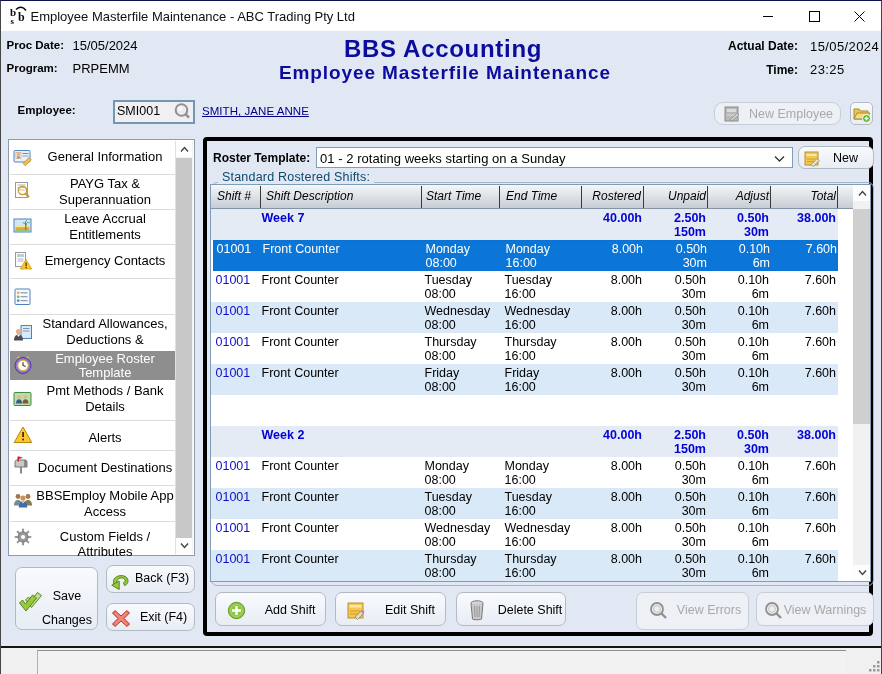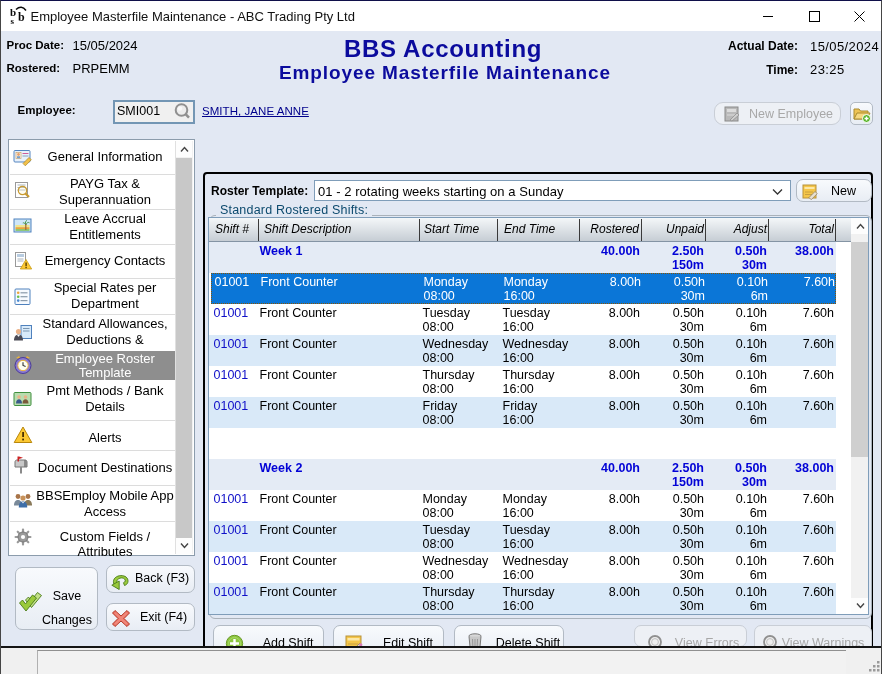--- a/index.html
+++ b/index.html
@@ -10,21 +10,21 @@
 #titlebar{position:absolute;left:0;top:0;width:880px;height:30px;background:#ffffff;}
 #titletext{position:absolute;left:29.5px;top:8px;font-size:13px;color:#111;letter-spacing:0;}
 .winbtn{position:absolute;top:0;width:46px;height:30px;}
 .navy{color:#0b0b9d;}
 .hdrlabel{font-weight:bold;}
 #sidebar{position:absolute;left:7px;top:138px;width:187px;height:417px;background:#fff;border:1px solid #8c9cac;box-sizing:border-box;}
 .sbitem{position:absolute;left:1px;width:167px;text-align:center;color:#000;line-height:15.5px;font-size:13px;letter-spacing:0;}
 .sbsep{position:absolute;left:1px;width:167px;height:1px;background:#dcdcdc;}
 .sbicon{position:absolute;left:4px;width:20px;height:20px;}
 #sbscroll{position:absolute;right:1px;top:1px;width:17px;height:413px;background:#f1f1f1;border-left:1px solid #e0e0e0;}
-#mainpanel{position:absolute;left:202px;top:136px;width:670px;height:499px;border:2px solid #000000;border-radius:4px;box-sizing:border-box;margin-top:35px;}
+#mainpanel{position:absolute;left:202px;top:136px;width:670px;height:499px;border:4px solid #000000;border-radius:4px;box-sizing:border-box;}
 .btn{position:absolute;background:linear-gradient(#f8fafd,#e8edf4);border:1px solid #b2bac4;border-radius:7px;box-sizing:border-box;}
 .btn-dis{background:#edf0f5 !important;border-color:#c9ced6 !important;color:#a8a8a8;}
 .btn span{white-space:nowrap;}
 #statusbar{position:absolute;left:0;top:647px;width:880px;height:26px;background:#f0f0f0;}
 .cell{position:absolute;line-height:14px;top:2px;}
 #tbl .hd span{font-size:12px;}
 .r{text-align:right;}
 .trow{left:0;width:627px;height:31px;}
 .trow .c1{left:4.5px;width:44px;color:#0f0fc8;}
 .trow .c2{left:50.5px;width:152px;}
@@ -57,21 +57,21 @@
   <div class="winbtn" style="left:790px;"><svg width="46" height="30">
           <rect x="18.5" y="10.5" width="10" height="10" fill="none" stroke="#000" stroke-width="1"></rect>
         </svg></div>
   <div class="winbtn" style="left:836px;"><svg width="46" height="30">
           <path d="M17.5 10.5 L27.5 20.5 M27.5 10.5 L17.5 20.5" stroke="#000" stroke-width="1" fill="none"></path>
         </svg></div>
 </div>
 
 <div class="abs hdrlabel" style="left:5.5px;top:37.5px;font-size:11.5px;">Proc Date:</div>
 <div class="abs" style="left:71.5px;top:36.5px;font-size:13px;">15/05/2024</div>
-<div class="abs hdrlabel" style="left:5.5px;top:61px;font-size:11.5px;">Rostered:</div>
+<div class="abs hdrlabel" style="left:5.5px;top:61px;font-size:11.5px;">Program:</div>
 <div class="abs" style="left:71.5px;top:60px;font-size:13px;">PRPEMM</div>
 <div class="abs b navy" style="left:242px;top:34px;width:400px;text-align:center;font-size:24px;letter-spacing:0.7px;">BBS Accounting</div>
 <div class="abs hdrlabel" style="left:598px;top:38px;width:199px;text-align:right;font-size:12px;">Actual Date:</div>
 <div class="abs b navy" style="left:244px;top:61px;width:400px;text-align:center;font-size:19px;letter-spacing:0.9px;">Employee Masterfile Maintenance</div>
 <div class="abs" style="left:809px;top:37.5px;font-size:13px;letter-spacing:0.4px;">15/05/2024</div>
 <div class="abs hdrlabel" style="left:598px;top:61.5px;width:199px;text-align:right;font-size:12px;">Time:</div>
 <div class="abs" style="left:809px;top:61px;font-size:13px;letter-spacing:0.4px;">23:25</div>
 
 <div class="abs hdrlabel" style="left:16.5px;top:103px;font-size:11.5px;">Employee:</div>
 <div class="abs" style="left:111.5px;top:99px;width:82px;height:23.5px;background:#f0f0f0;border:2px solid #7396b4;box-sizing:border-box;">
@@ -146,21 +146,20 @@
   <div class="sbsep" style="top:138px;"></div>
   <svg class="sbicon" style="top:147px;" viewBox="0 0 20 20" width="20" height="20">
     <rect x="2" y="2" width="15" height="15.5" rx="1" fill="#f6faff" stroke="#4f81bd"></rect>
     <circle cx="5.2" cy="5.8" r="1.3" fill="#eda53a"></circle>
         <line x1="7.5" y1="5.8" x2="14.5" y2="5.8" stroke="#8a9aaa" stroke-width="1.2"></line>
     <circle cx="5.2" cy="9.7" r="1.3" fill="#6abf4a"></circle>
         <line x1="7.5" y1="9.7" x2="14.5" y2="9.7" stroke="#8a9aaa" stroke-width="1.2"></line>
     <circle cx="5.2" cy="13.6" r="1.3" fill="#4a8ad0"></circle>
         <line x1="7.5" y1="13.6" x2="14.5" y2="13.6" stroke="#8a9aaa" stroke-width="1.2"></line>
   </svg>
-  <div class="sbitem" style="left:20px;width:152px;top:140px;">Special Rates per<br>Department</div>
   <div class="sbsep" style="top:174px;"></div>
   <svg class="sbicon" style="top:183px;" viewBox="0 0 20 20" width="20" height="20">
     <rect x="8" y="2.5" width="10.5" height="13" fill="#d8eafa" stroke="#4f81bd"></rect>
     <line x1="10" y1="5.5" x2="16.5" y2="5.5" stroke="#7a96b2"></line>
         <line x1="10" y1="8" x2="16.5" y2="8" stroke="#7a96b2"></line>
     <circle cx="5.5" cy="8.5" r="2.6" fill="#eab187"></circle>
     <path d="M1 17.5 C1 13.5 3 11.5 5.5 11.5 C8 11.5 10 13.5 10 17.5 Z" fill="#4a4a55"></path>
     <path d="M4 11.8 L5.5 13.8 L7 11.8" fill="#fff" stroke="#ccc" stroke-width="0.4"></path>
   </svg>
   <div class="sbitem" style="left:20px;width:152px;top:176px;">Standard Allowances,<br>Deductions &amp;</div>
@@ -267,21 +266,21 @@
       <div class="abs" style="left:210px;top:1px;width:1px;height:22px;background:#3a3a3a;"></div>
       <div class="abs" style="left:288px;top:1px;width:1px;height:22px;background:#3a3a3a;"></div>
       <div class="abs" style="left:370px;top:1px;width:1px;height:22px;background:#3a3a3a;"></div>
       <div class="abs" style="left:432px;top:1px;width:1px;height:22px;background:#3a3a3a;"></div>
       <div class="abs" style="left:496px;top:1px;width:1px;height:22px;background:#3a3a3a;"></div>
       <div class="abs" style="left:559px;top:1px;width:1px;height:22px;background:#3a3a3a;"></div>
       <div class="abs" style="left:626px;top:1px;width:1px;height:22px;background:#3a3a3a;"></div>
     </div>
     <div id="rows">
           <div class="abs trow wk" style="top:24px;background:#e4ebf5;">
-            <span class="cell c2">Week 1</span>
+            <span class="cell c2">Week 7</span>
             <span class="cell c5 r">40.00h</span>
             <span class="cell c6 r">2.50h<br>150m</span>
             <span class="cell c7 r">0.50h<br>30m</span>
             <span class="cell c8 r">38.00h</span>
           </div>
 <div class="abs trow selrow" style="top:55px;background:#0b76d7;">
             <span class="cell c1 num">01001</span>
             <span class="cell c2">Front Counter</span>
             <span class="cell c3">Monday<br>08:00</span>
             <span class="cell c4">Monday<br>16:00</span>
@@ -414,21 +413,21 @@
   <div class="btn" style="left:249px;top:451px;width:110px;height:34px;">
     <svg class="abs" style="left:12px;top:7px;" width="16" height="21" viewBox="0 0 16 21">
       <ellipse cx="8" cy="3" rx="6" ry="2.2" fill="#d8d8d8" stroke="#787878"></ellipse>
       <path d="M2 3.5 L3.5 19 C3.5 20 12.5 20 12.5 19 L14 3.5" fill="#c8c8c8" stroke="#787878"></path>
       <line x1="5.5" y1="6" x2="6" y2="17" stroke="#989898"></line>
           <line x1="8" y1="6" x2="8" y2="17" stroke="#989898"></line>
           <line x1="10.5" y1="6" x2="10" y2="17" stroke="#989898"></line>
     </svg>
     <span class="abs" style="left:40px;top:10px;width:66px;text-align:center;">Delete Shift</span>
   </div>
-  <div class="btn btn-dis" style="left:429px;top:451px;width:113px;height:22px;">
+  <div class="btn btn-dis" style="left:429px;top:451px;width:113px;height:38px;">
     <svg class="abs" style="left:12px;top:8px;" width="19" height="19" viewBox="0 0 19 19">
       <circle cx="8" cy="8" r="6" fill="#eee" stroke="#909090" stroke-width="1.8"></circle>
       <circle cx="8" cy="8" r="3.4" fill="none" stroke="#c0c0c0" stroke-width="1"></circle>
       <line x1="12.5" y1="12.5" x2="17" y2="17" stroke="#909090" stroke-width="2.4"></line>
     </svg>
     <span class="abs" style="left:38px;top:10px;width:68px;text-align:center;">View Errors</span>
   </div>
   <div class="btn btn-dis" style="left:549px;top:451px;width:118px;height:34px;">
     <svg class="abs" style="left:7px;top:8px;" width="19" height="19" viewBox="0 0 19 19">
       <circle cx="8" cy="8" r="6" fill="#eee" stroke="#909090" stroke-width="1.8"></circle>

